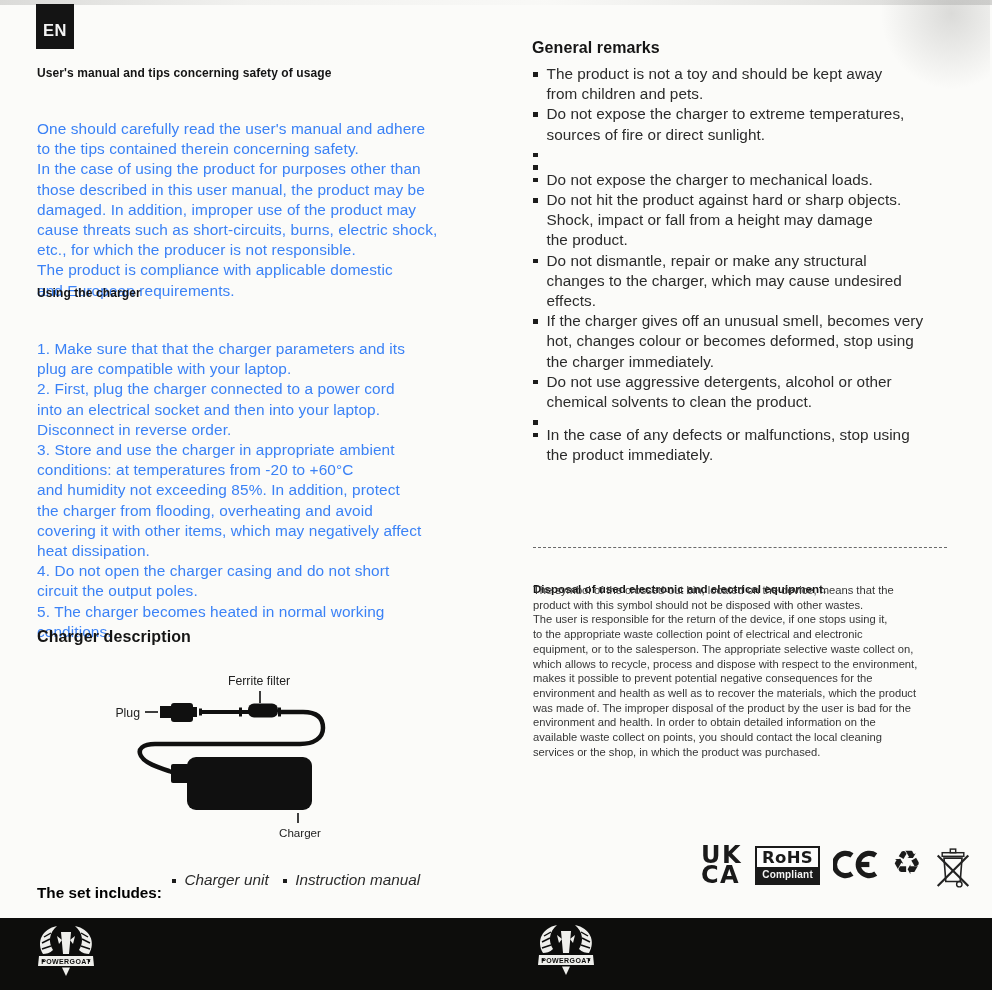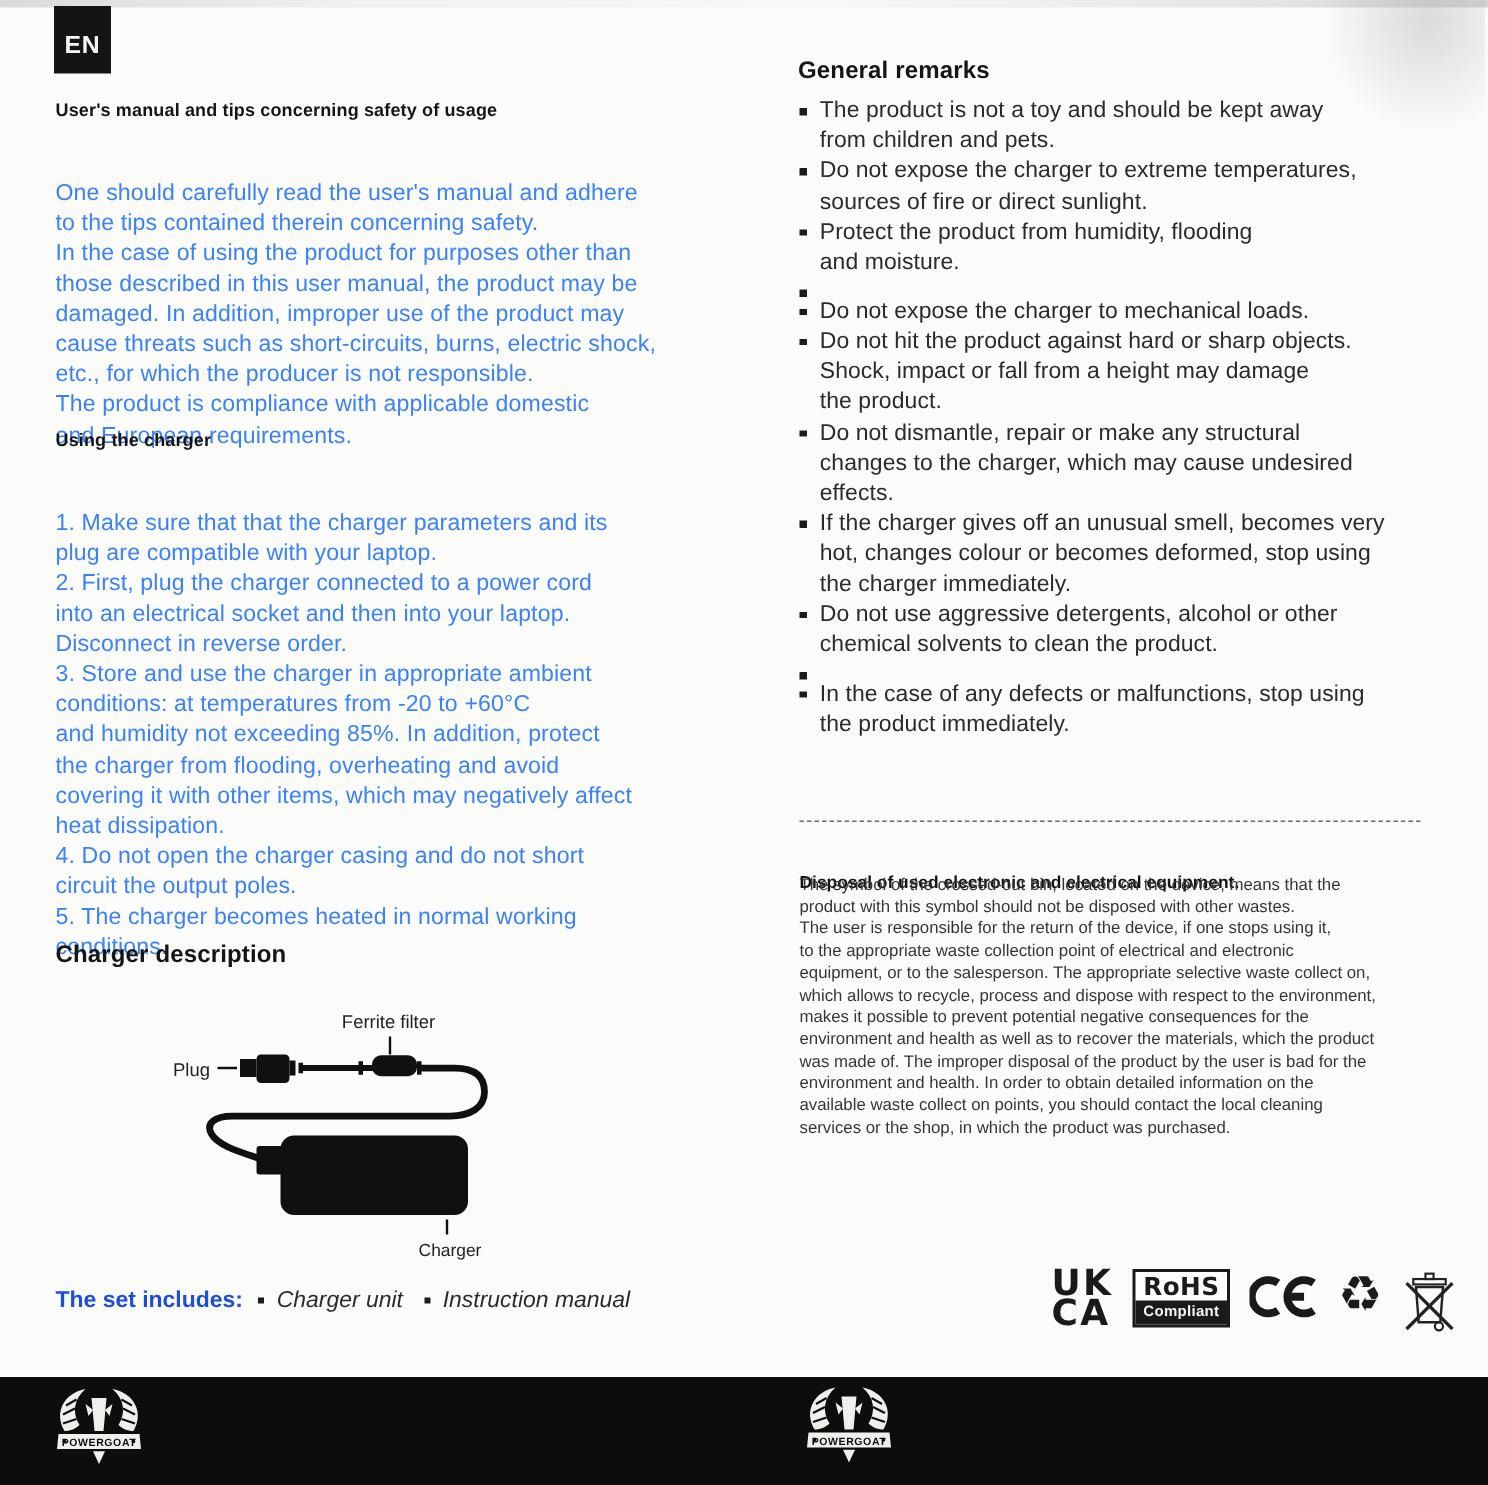--- a/index.html
+++ b/index.html
@@ -16,21 +16,21 @@
   .small-body{font-size:11.2px;line-height:14.7px;color:#363636;white-space:pre-line;}
   .bullets{display:flex;flex-direction:column;}
   .bullet-row{display:flex;align-items:flex-start;}
   .bullet-marker{width:4.5px;height:4.5px;background:#1c1c1c;margin:8px 9px 0 1px;flex:none;}
   .bullet-text{font-size:15.3px;line-height:20.2px;color:#2b2b2b;white-space:pre-line;letter-spacing:.05px;}
   .dashed{border-top:1.6px dashed #6a6a6a;height:0;}
   .en-badge{position:absolute;left:36px;top:4px;width:38px;height:45px;background:#141414;color:#f5f5f5;
         font-weight:700;font-size:16.5px;display:flex;align-items:center;justify-content:center;
         padding-top:7px;box-sizing:border-box;letter-spacing:.5px;}
   .set-row{display:flex;align-items:center;font-size:15.3px;color:#2b2b2b;}
-  .set-label{font-weight:700;color:#1d4ed8;margin-right:10px;}
+  .set-label{font-weight:700;color:#000000;margin-right:10px;margin-top:26px;}
   .set-item{margin-right:14px;font-style:italic;}
   .sq{display:inline-block;width:4.5px;height:4.5px;background:#1c1c1c;margin:0 8px 2px 0;}
   .logos{position:absolute;left:701px;top:846px;display:flex;align-items:flex-start;gap:13px;}
   .ukca{font-weight:800;font-size:24px;line-height:19.5px;letter-spacing:1.5px;color:#1a1a1a;
         font-family:"DejaVu Sans",sans-serif;text-align:left;}
   .rohs{border:2.5px solid #1a1a1a;text-align:center;background:#fdfdfd;}
   .rohs-top{font-weight:800;font-size:16.5px;padding:0 5px;color:#1a1a1a;letter-spacing:.3px;
         font-family:"DejaVu Sans",sans-serif;}
   .rohs-bottom{background:#1a1a1a;color:#f4f4f4;font-size:10px;font-weight:600;padding:2px 4px 3px 4px;letter-spacing:.2px;}
   .recycle{font-size:33px;color:#1b1b1b;line-height:1;font-family:"DejaVu Sans",sans-serif;}
@@ -120,22 +120,20 @@
         <span class="bullet-text">The product is not a toy and should be kept away
 from children and pets.</span>
       </div>
     <div class="bullet-row">
         <span class="bullet-marker"></span>
         <span class="bullet-text">Do not expose the charger to extreme temperatures,
 sources of fire or direct sunlight.</span>
       </div>
     <div class="bullet-row">
         <span class="bullet-marker"></span>
-        <span class="bullet-text">Protect the product from humidity, flooding
-and moisture.</span>
       </div>
     <div class="bullet-row">
         <span class="bullet-marker"></span>
       </div>
     <div class="bullet-row">
         <span class="bullet-marker"></span>
         <span class="bullet-text">Do not expose the charger to mechanical loads.</span>
       </div>
     <div class="bullet-row">
         <span class="bullet-marker"></span>

